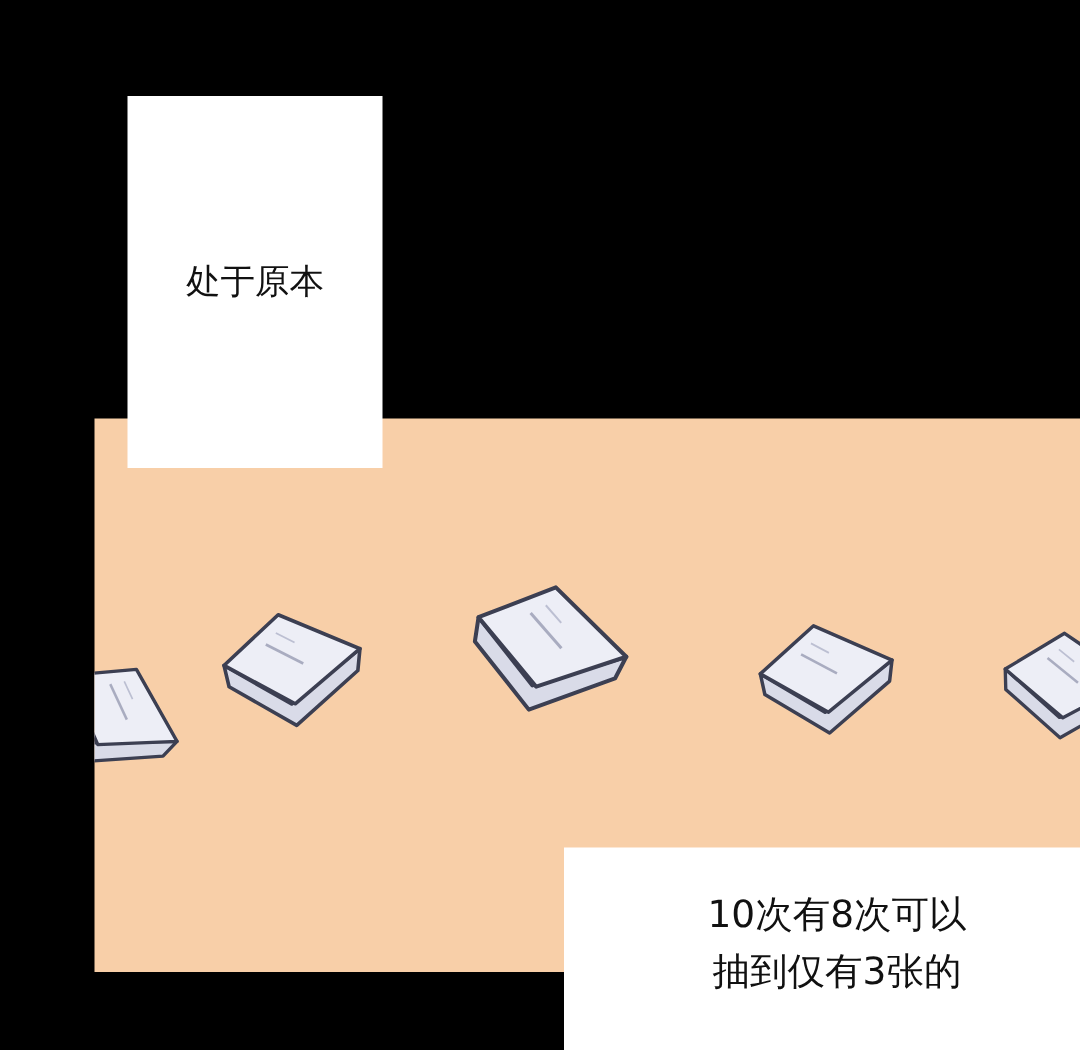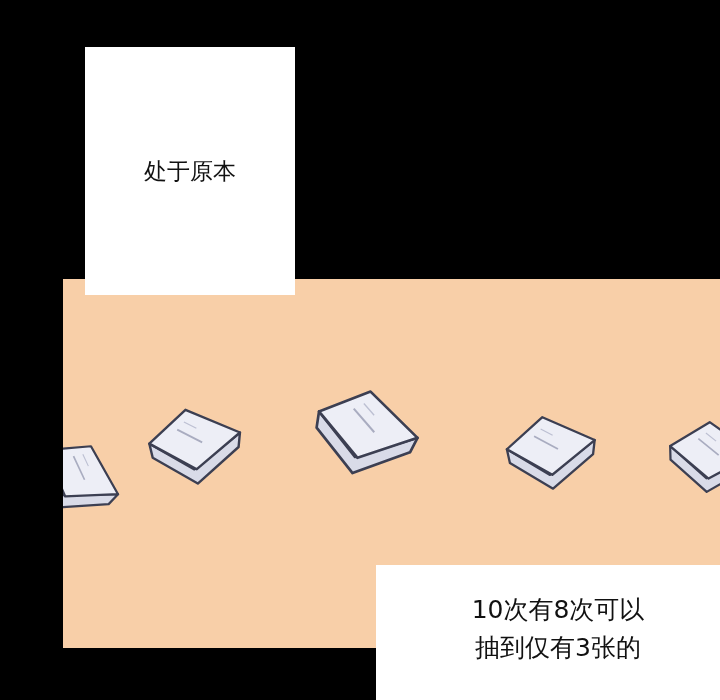--- a/index.html
+++ b/index.html
@@ -36,22 +36,22 @@
     color: #111111;
     display: flex;
     flex-direction: column;
     justify-content: center;
     align-items: center;
     text-align: center;
     z-index: 5;
   }
   .caption-top {
     left: 85px;
-    top: 47px;
-    width: 210px;
+    top: 64px;
+    width: 170px;
     height: 248px;
     font-size: 23px;
     line-height: 40px;
   }
   .caption-bottom {
     left: 376px;
     top: 565px;
     width: 364px;
     height: 135px;
     font-size: 25px;

